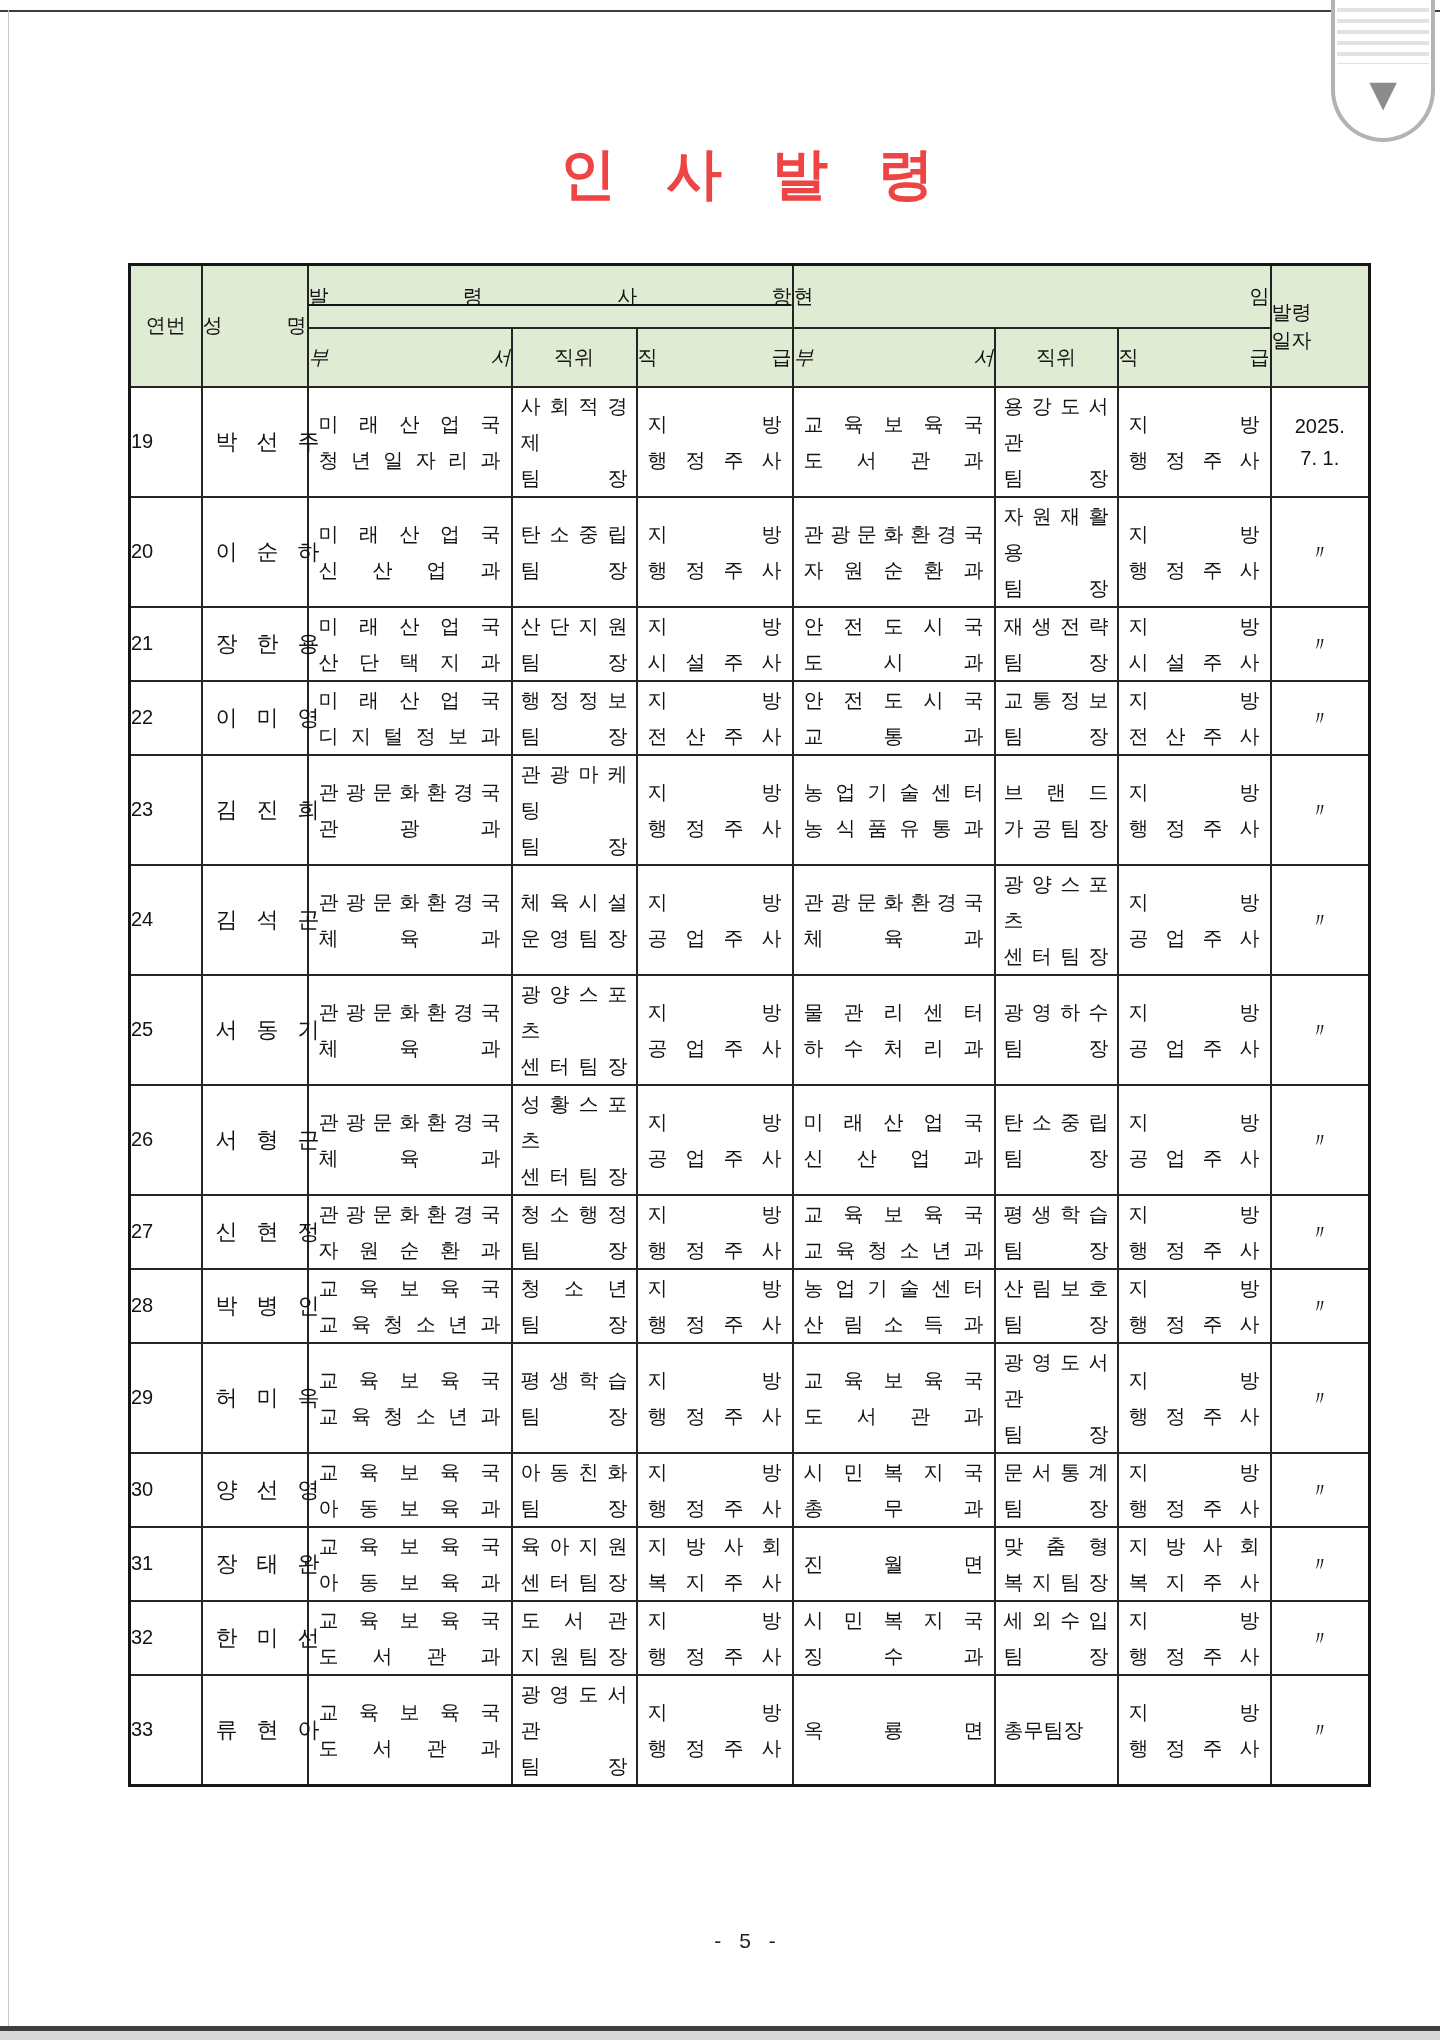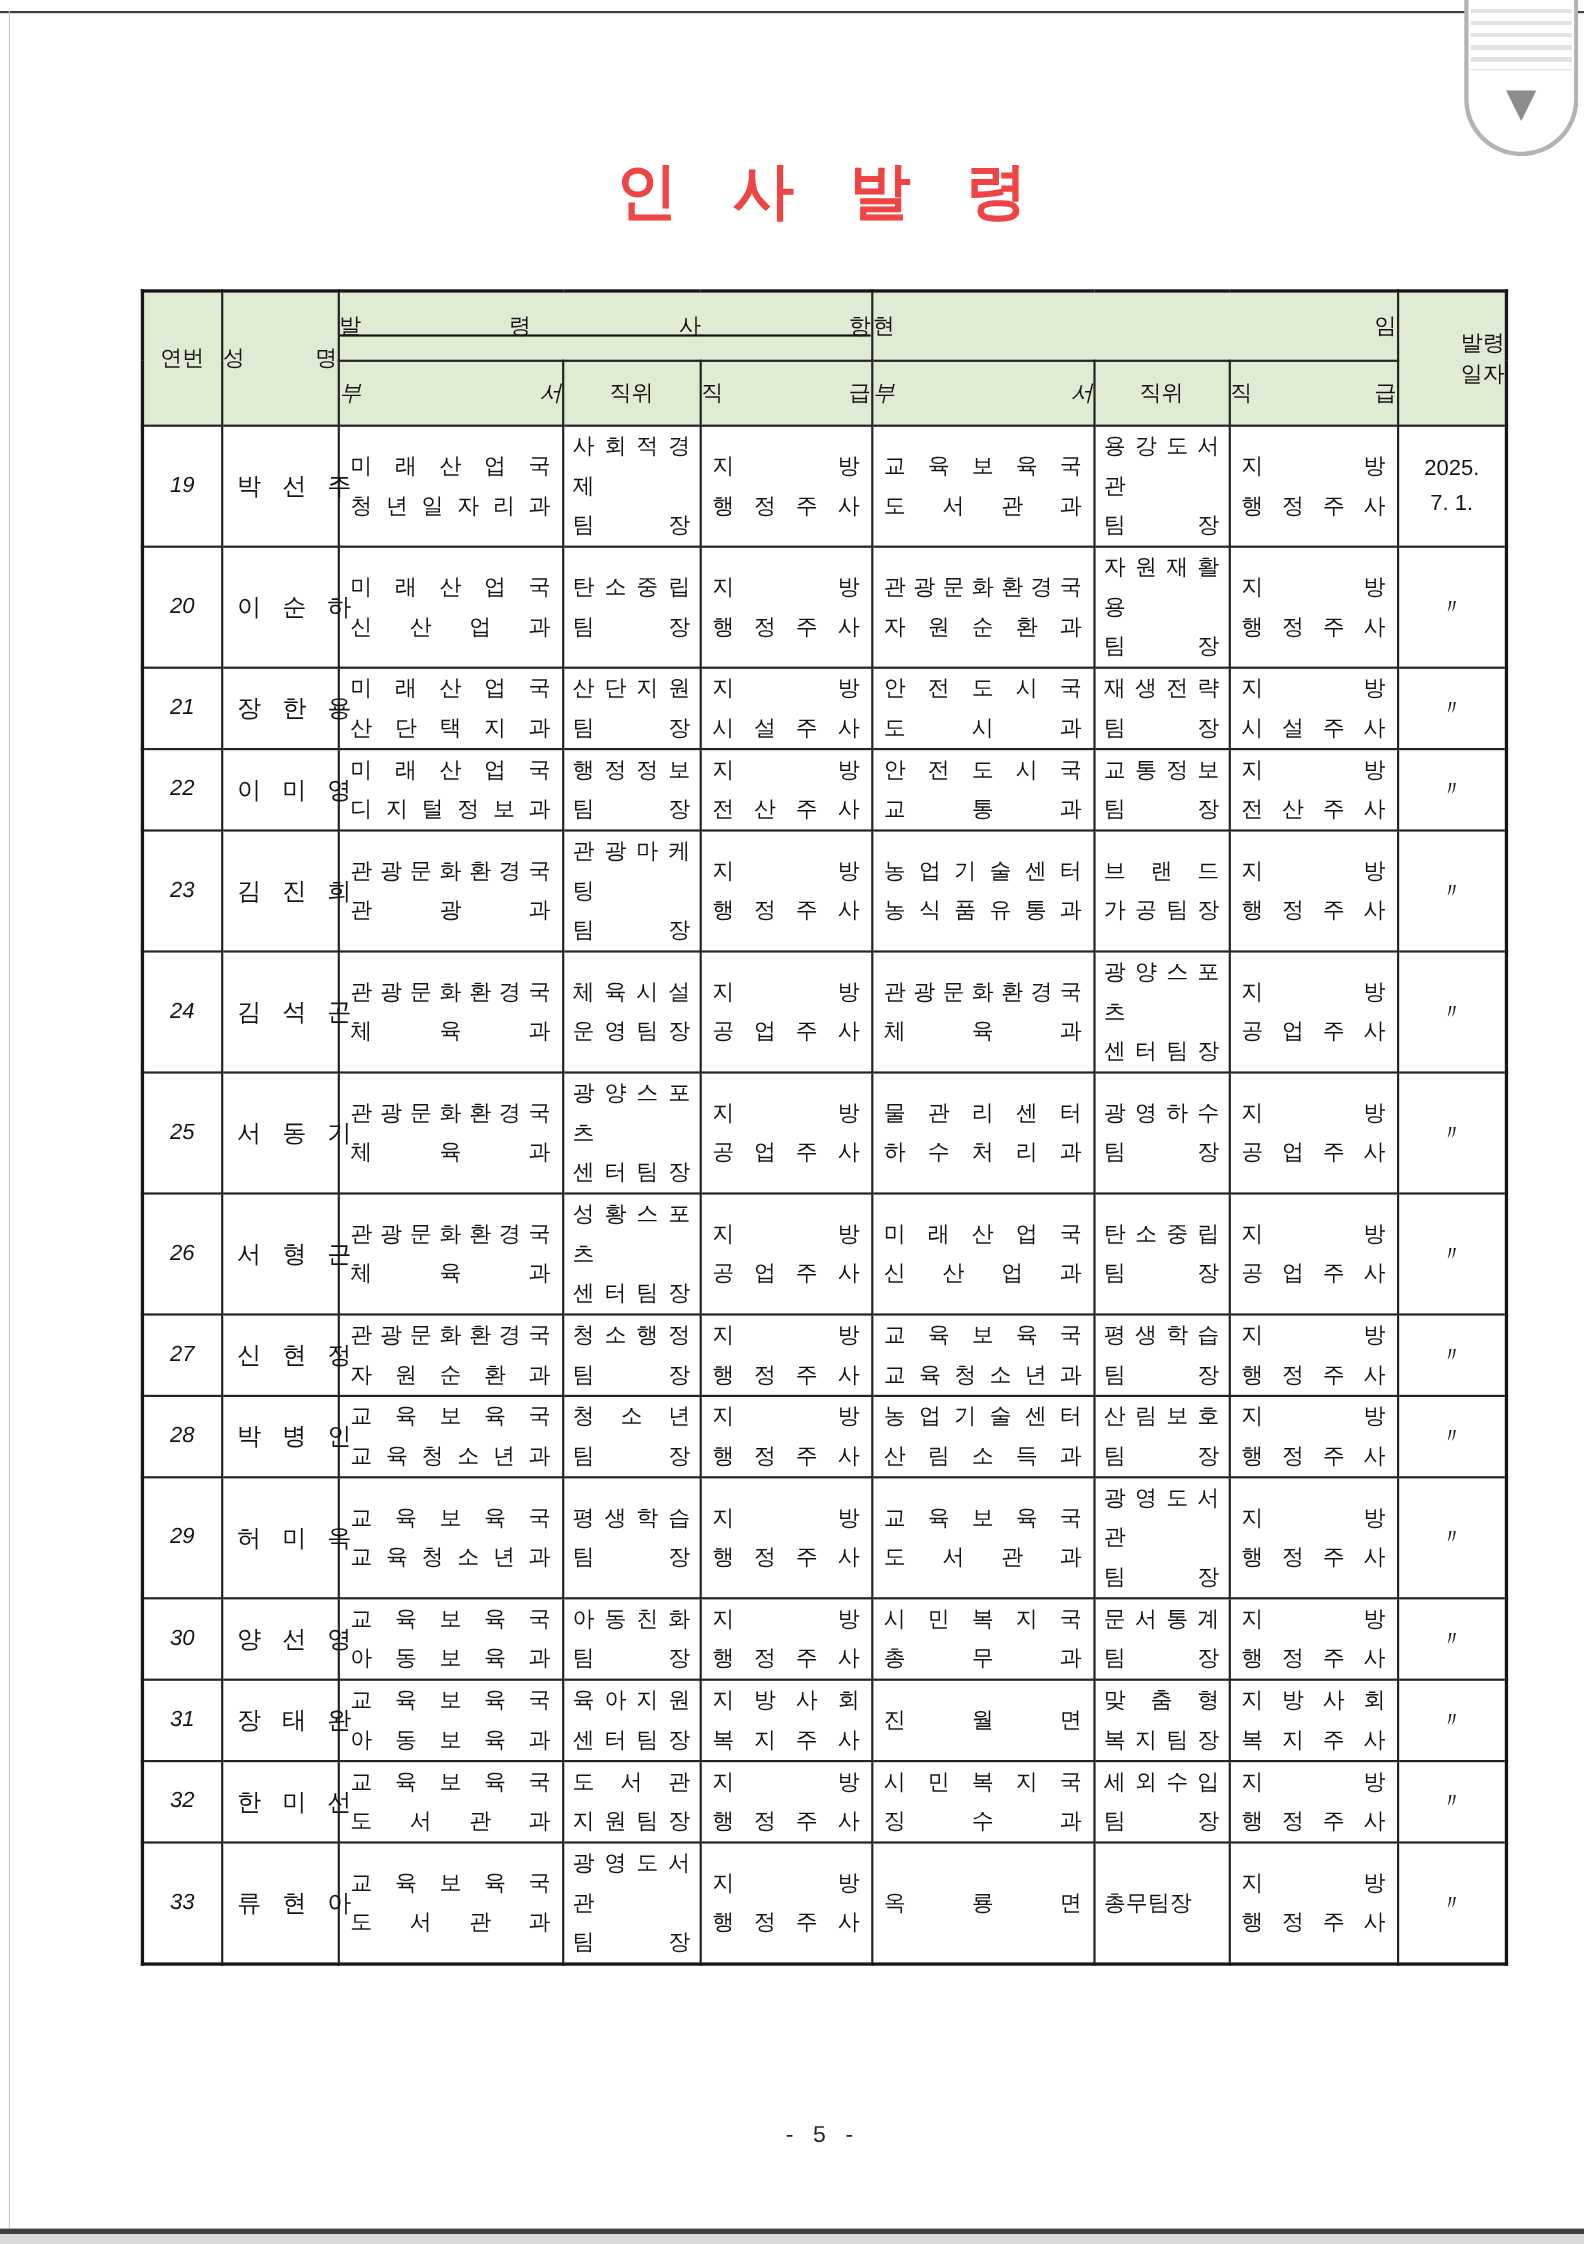--- a/index.html
+++ b/index.html
@@ -55,28 +55,28 @@
   tbody tr{height:72px;}
 
   
   .jh{text-align:justify;text-align-last:justify;}
   .th-group-order{padding:0 60px;text-decoration:underline;}
   .th-group-current{padding:0 110px;}
   .th-dept{padding:0 52px;font-style:italic;}
   .th-grade{padding:0 44px;}
   .th-name{padding:0 26px;}
   .th-center{text-align:center;}
-  .date-head div{text-align:right;line-height:28px;}
+  .date-head div{text-align:left;line-height:28px;}
 
   td{vertical-align:middle;}
   .lines{width:100%;}
   .lines div{line-height:36px;}
   .jl{text-align:justify;text-align-last:justify;}
   .cl{text-align:center;}
-  .cc{text-align:center;width:100%;font-style:italic;}
+  .cc{text-align:left;width:100%;}
 
   .c-no .cc{font-size:20px;}
   .c-name .jl{font-weight:400;font-size:22px;padding:0 13px;}
   .c-dept .jl{padding:0 10px;}
   .c-pos .jl{padding:0 8px;}
   .c-grade .jl{padding:0 10px;}
   .c-date .cl{font-size:20px;line-height:32px;}
 
   .page-num{
     position:absolute;left:0;top:1918px;width:1240px;

